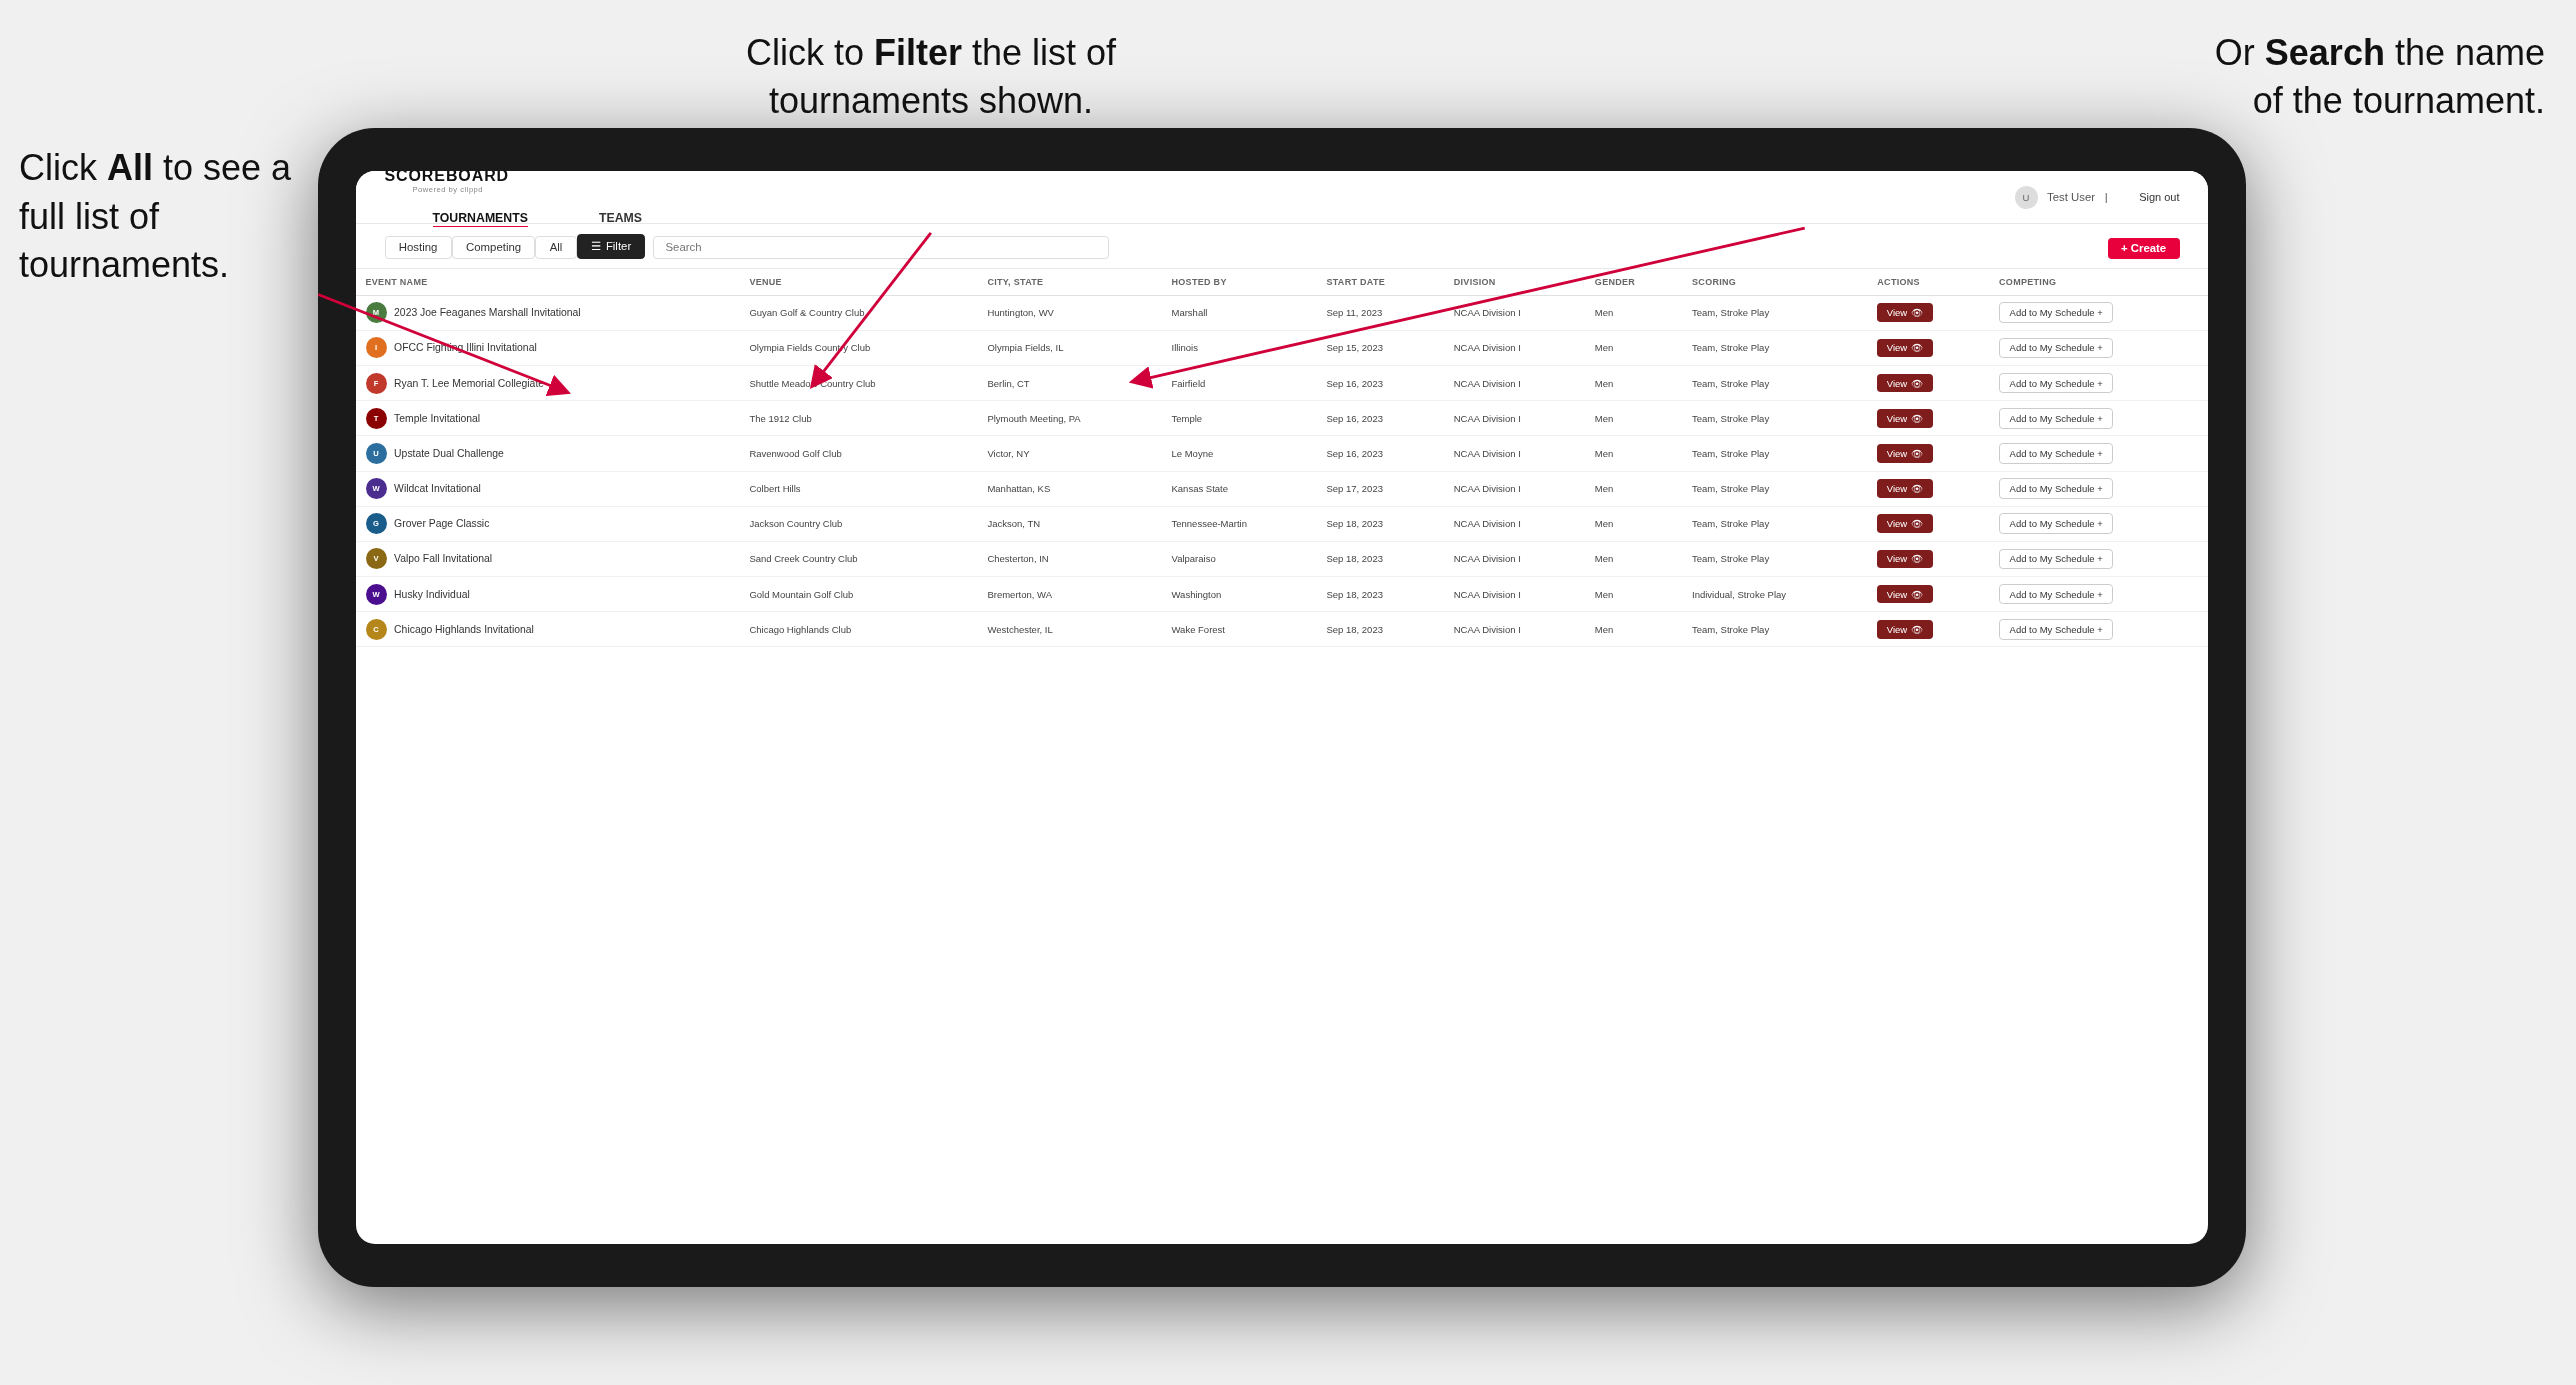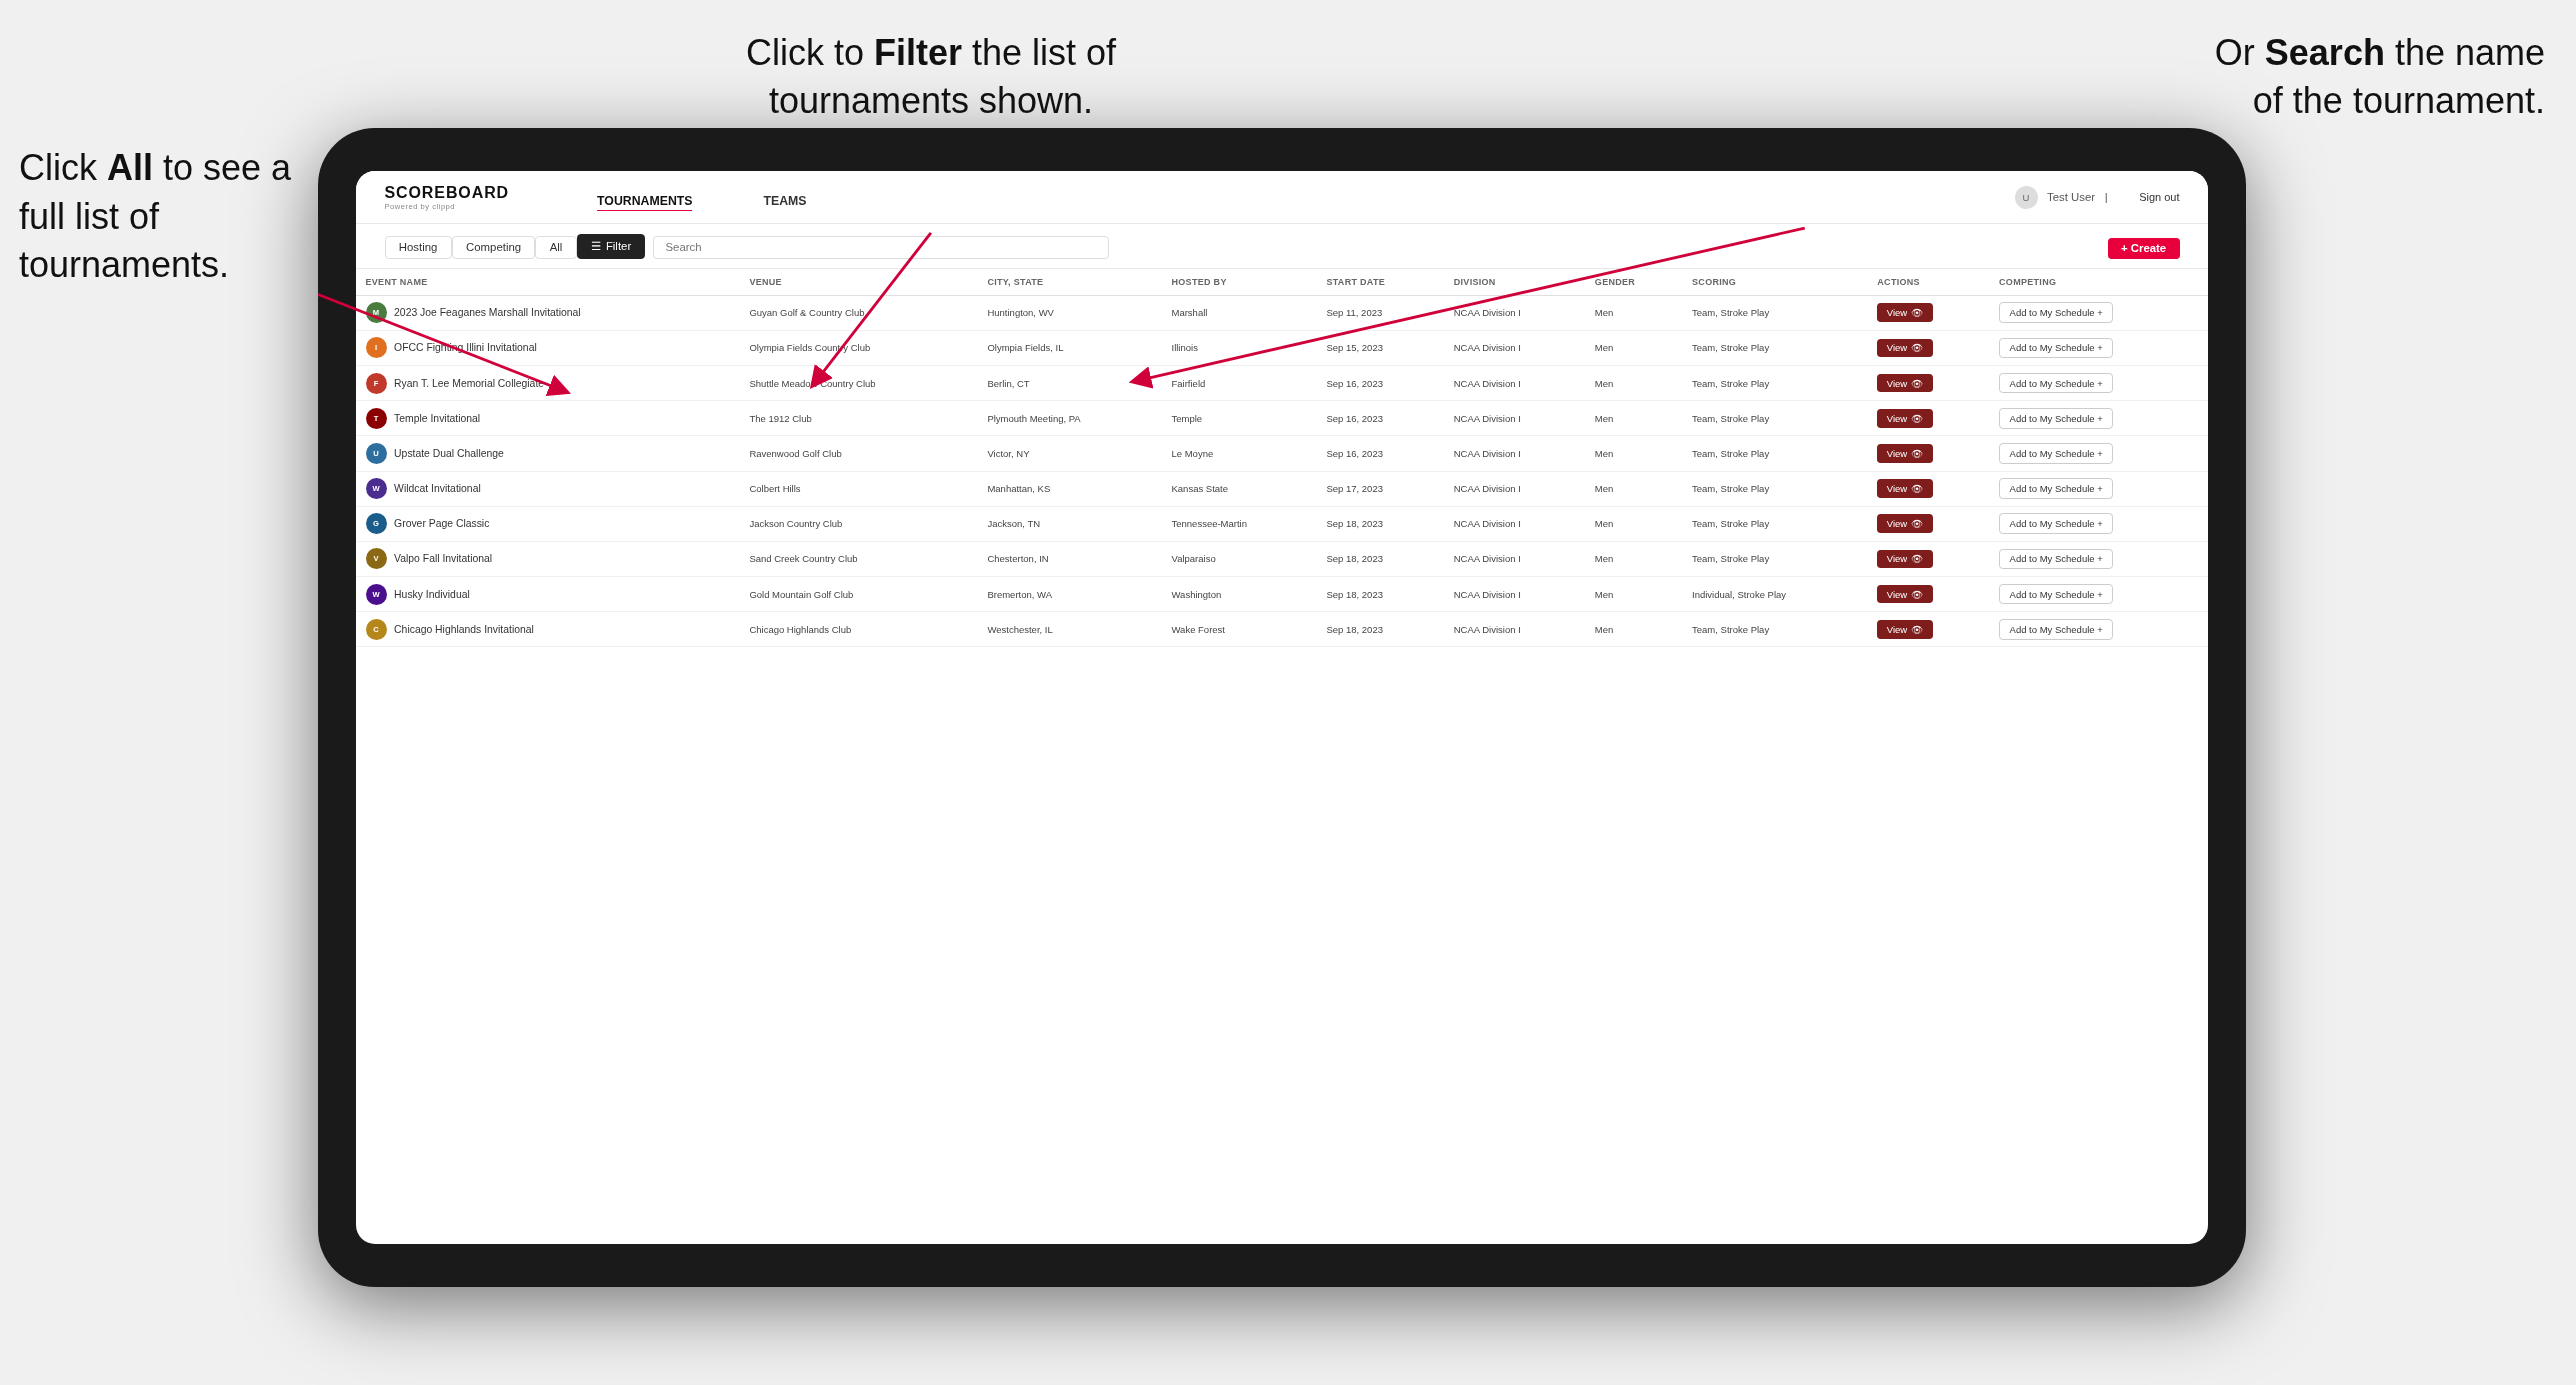--- a/index.html
+++ b/index.html
@@ -64,40 +64,42 @@
       padding: 0 28.5px;
       height: 53px;
       display: flex;
       align-items: center;
       justify-content: space-between;
       flex-shrink: 0;
     }
 
     .navbar-left {
       display: flex;
-      align-items: flex-end;
-      gap: 40px;
+      align-items: flex-start;
+      gap: 17px;
+      flex-direction: column;
     }
 
     .logo-area {
       display: flex;
       flex-direction: column;
     }
 
     .logo-text {
       font-size: 16px;
       font-weight: 800;
       letter-spacing: 0.9px;
       color: #111;
     }
 
     .logo-sub {
       font-size: 7.6px;
       color: #888;
       letter-spacing: 0.5px;
+      margin-left: 28px;
     }
 
     .nav-links {
       display: flex;
       gap: 23px;
     }
 
     .nav-link {
       font-size: 12.3px;
       font-weight: 600;

